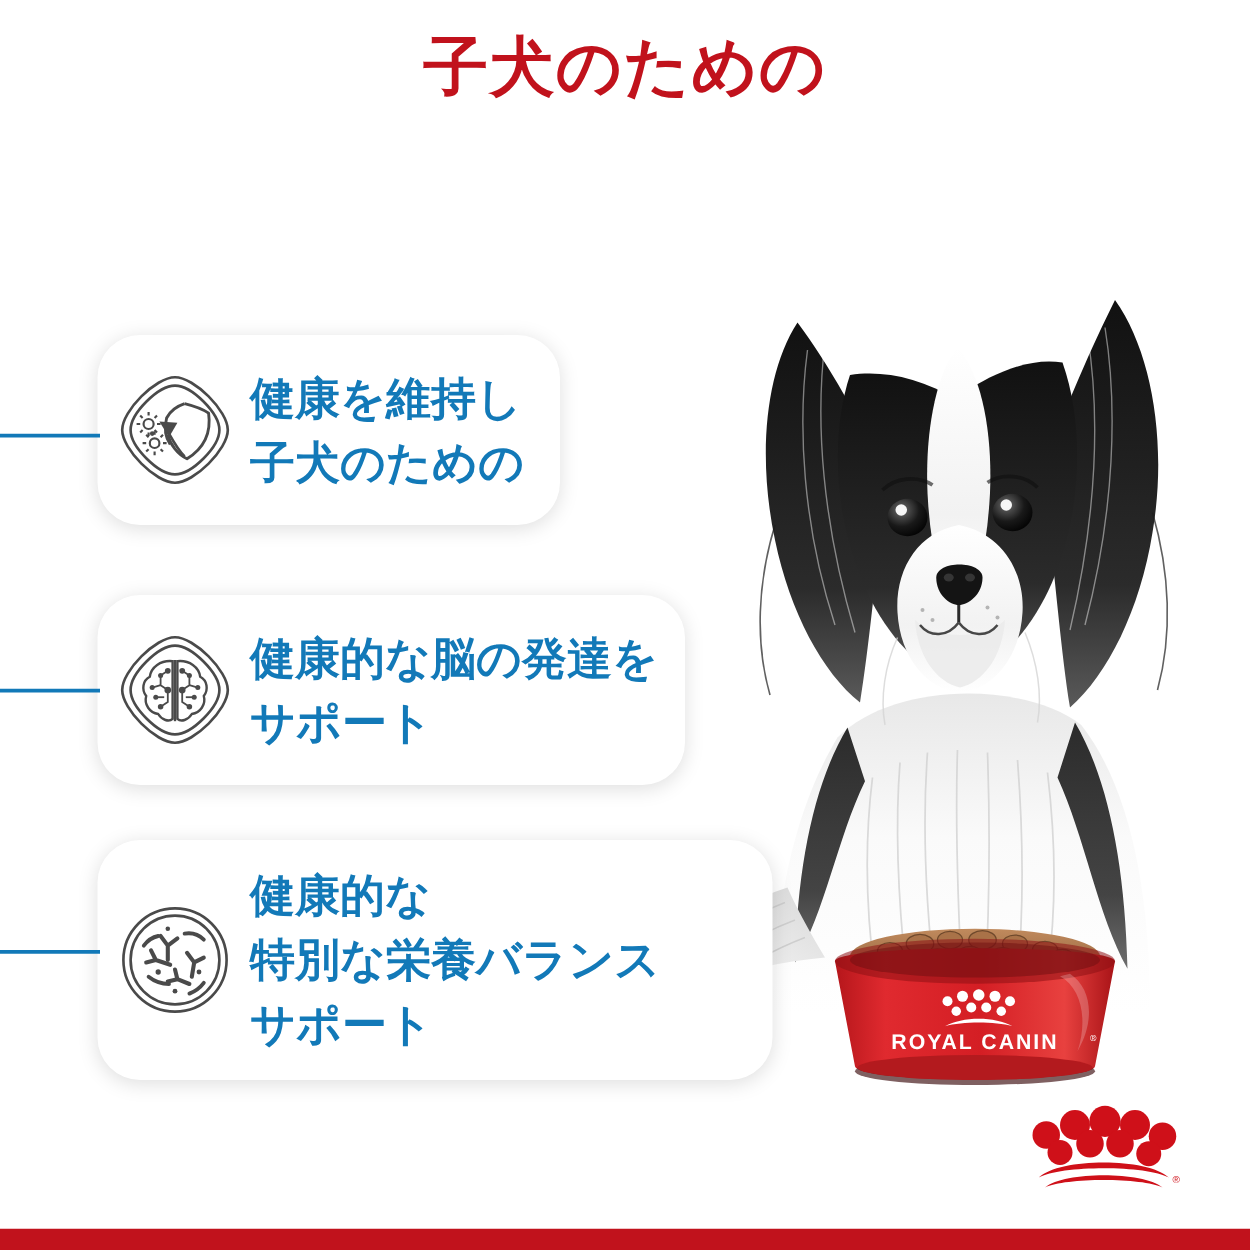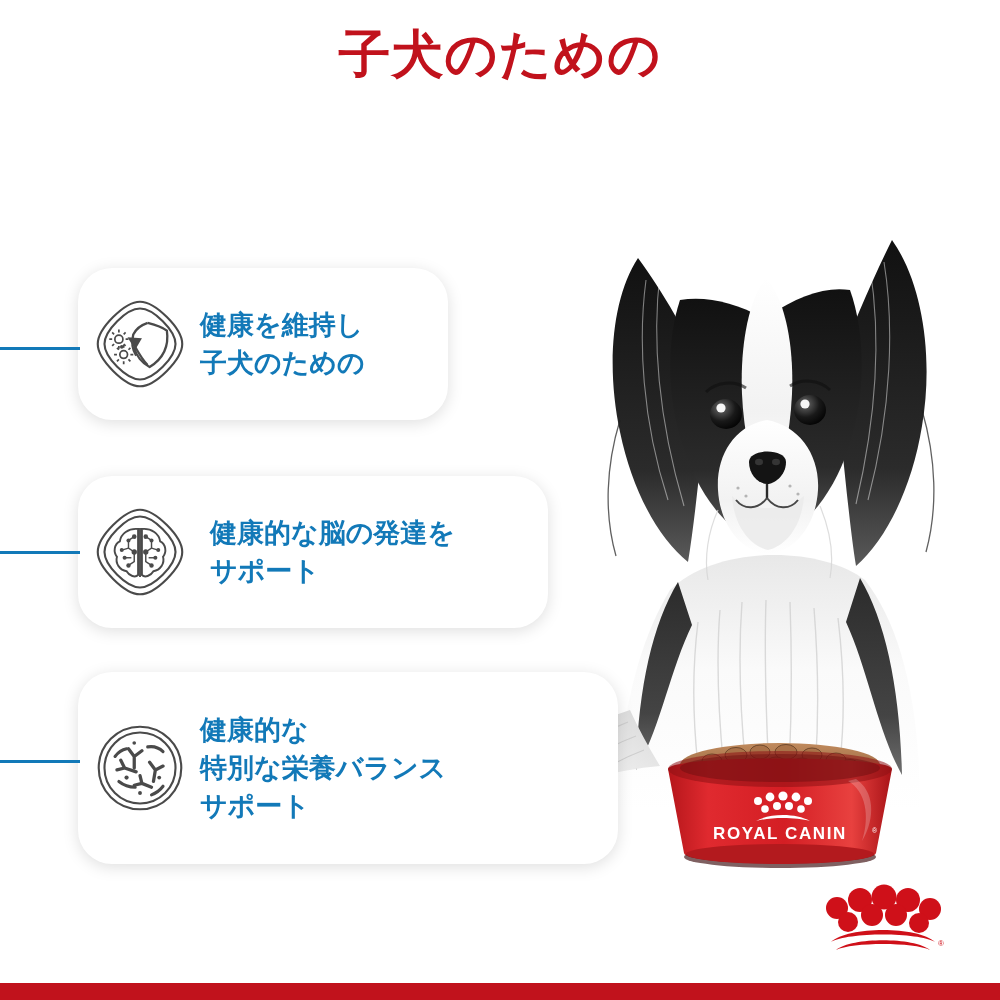--- a/index.html
+++ b/index.html
@@ -23,30 +23,30 @@
   
   .benefit{
     position:absolute;left:78px;
     background:#ffffff;border-radius:34px;
     box-shadow:0 3px 16px rgba(0,0,0,.13), 0 0 0 0 rgba(0,0,0,0);
     display:flex;align-items:center;
     padding:14px 26px 14px 14px;
     box-sizing:border-box;
   }
   .benefit-1{top:268px;width:370px;height:152px;}
-  .benefit-2{top:476px;width:470px;height:152px;gap:10px;}
+  .benefit-2{top:476px;width:470px;height:152px;}
   .benefit-3{top:672px;width:540px;height:192px;}
 
   .b-icon{
     flex:0 0 auto;width:96px;height:96px;margin-right:12px;
     display:flex;align-items:center;justify-content:center;
   }
   .b-text{
     color:#1279b8;font-weight:700;
-    font-size:27px;line-height:1.42;white-space:nowrap;
+    font-size:36px;line-height:1.42;white-space:nowrap;
   }
   .b-text span{display:block;}
 
   
   .connector{
     position:absolute;left:0;height:3px;background:#1279b8;
   }
   .c1{top:347px;width:80px;}
   .c2{top:551px;width:80px;}
   .c3{top:760px;width:80px;}

